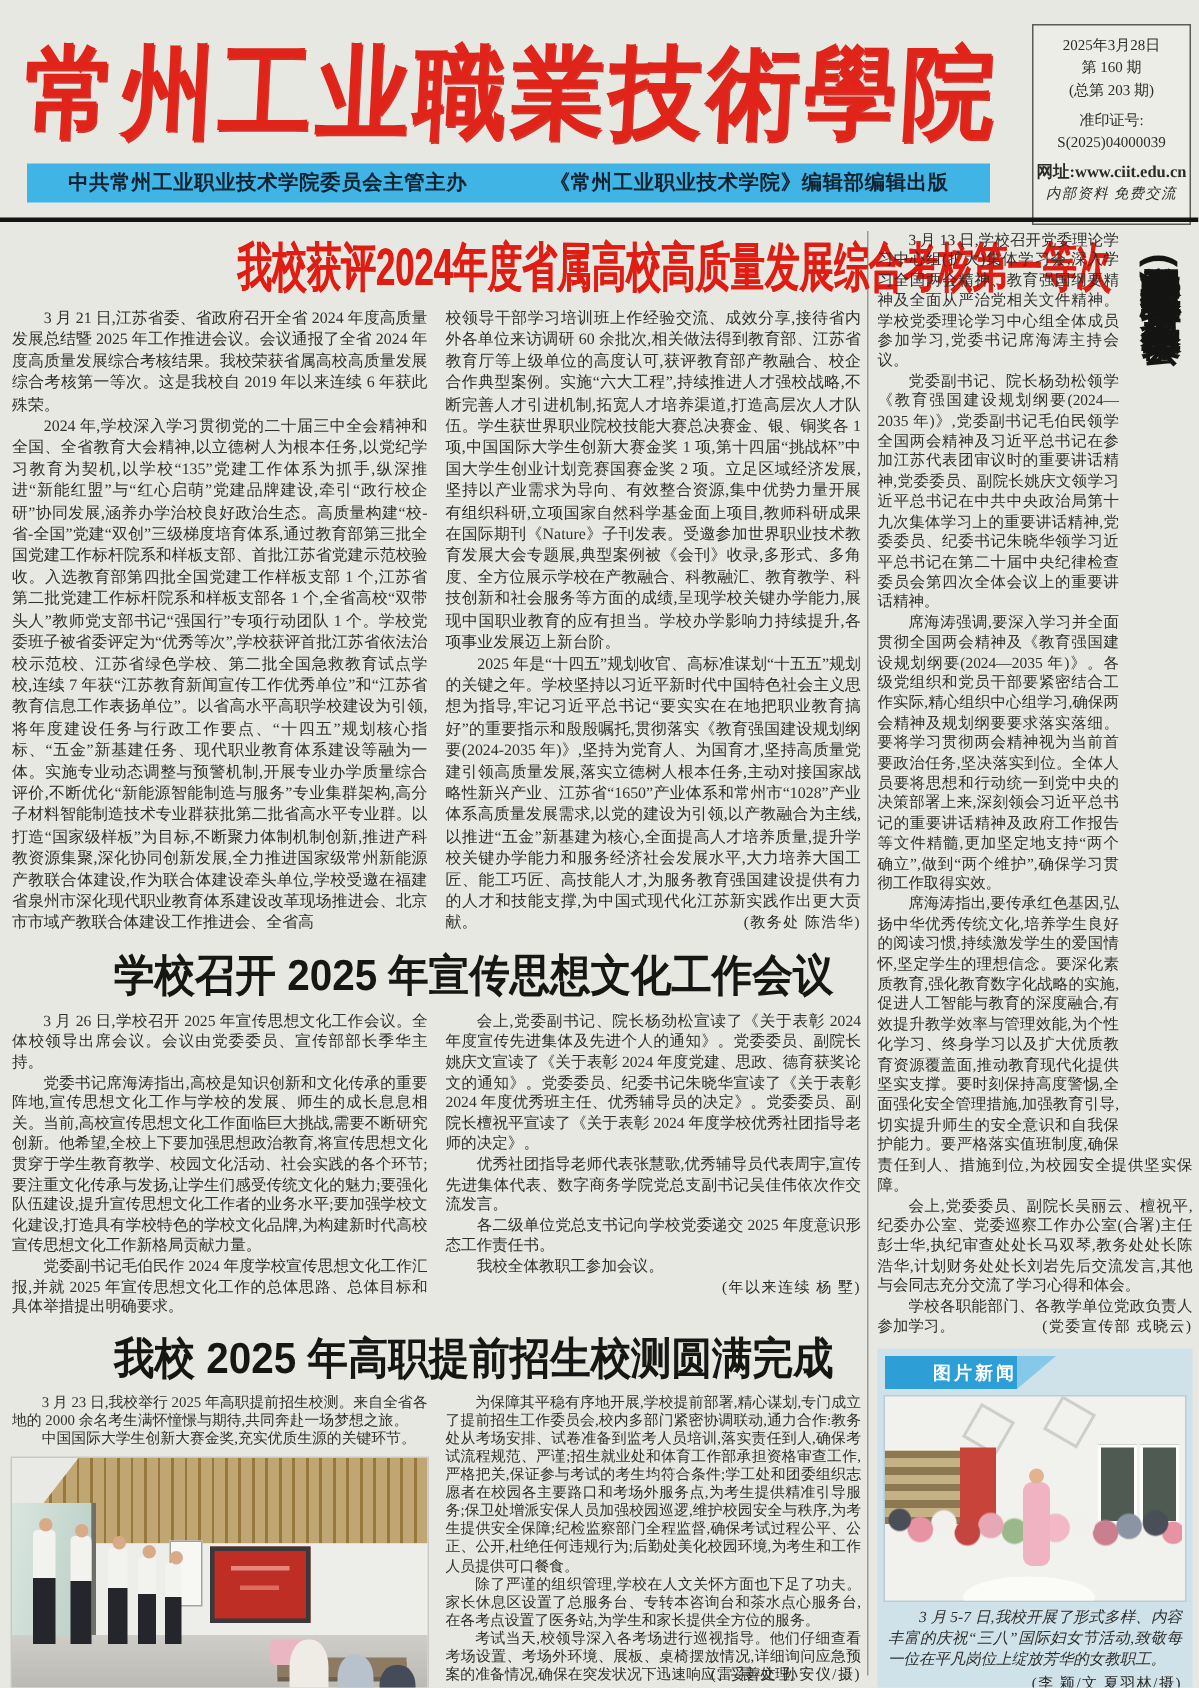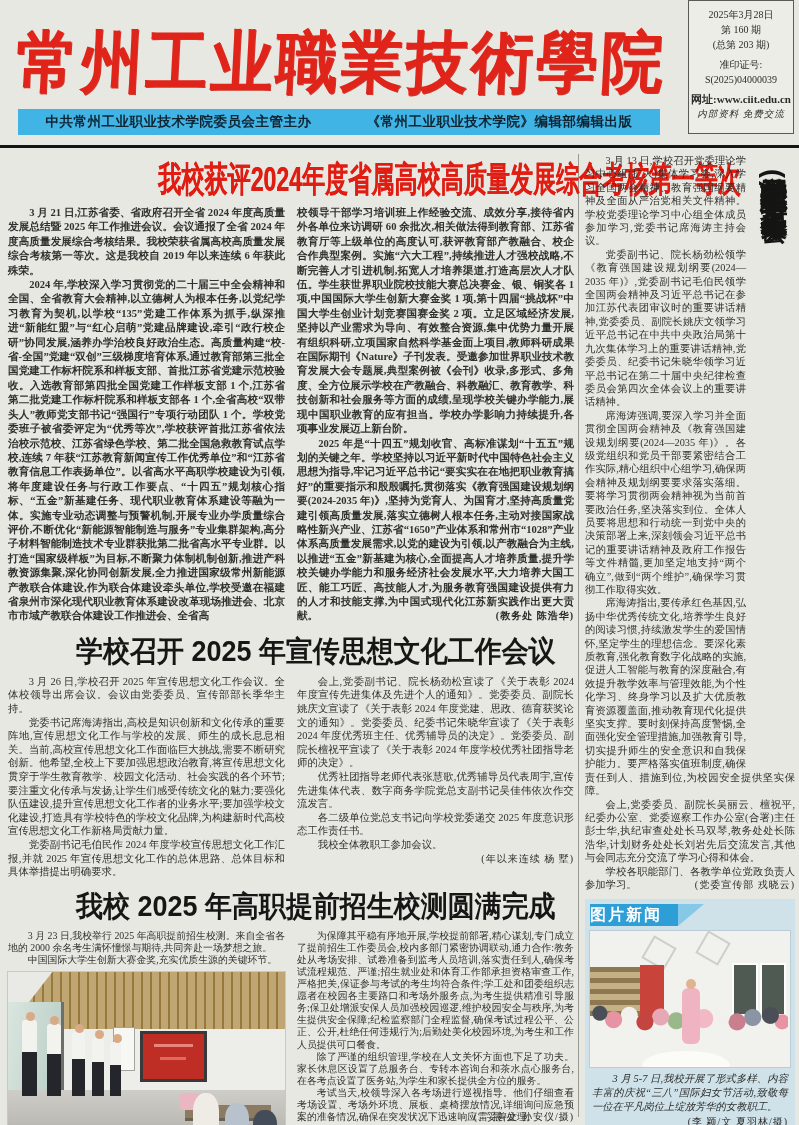--- a/index.html
+++ b/index.html
@@ -13,21 +13,21 @@
 
   
   .mast-title{
     position:absolute;left:16px;top:16px;width:660px;height:92px;
     font-family:"DejaVu Serif",serif;font-weight:bold;
     font-size:62px;line-height:92px;color:#e0241a;letter-spacing:3px;
     transform:skewX(-3deg) scaleY(1.08);transform-origin:left center;
     text-shadow:1px 1px 0 #d3352c;white-space:nowrap;
   }
   .info-box{
-    position:absolute;right:5px;top:0;width:106px;height:134px;
+    position:absolute;right:5px;top:16px;width:106px;height:134px;
     border:1px solid #5a5a56;background:#ecede7;
     font-size:10px;line-height:15px;text-align:center;color:#2c2c2a;
     padding-top:6px;box-sizing:border-box;
   }
   .ib-sp{margin-top:5px;}
   .ib-bold{font-weight:bold;font-size:11px;}
   .ib-kai{font-style:italic;font-size:9.5px;letter-spacing:1px;}
   .pub-bar{
     position:absolute;left:18px;top:109px;width:642px;height:26px;
     background:#41b4e6;
@@ -50,21 +50,21 @@
   .hl-black{margin:10px 0 7px;text-align:right;}
   .hl-black span{
     display:inline-block;font-family:"Liberation Sans","DejaVu Sans",sans-serif;
     font-weight:bold;font-size:29px;line-height:34px;color:#161614;
     white-space:nowrap;transform:scaleX(.93);transform-origin:center;
   }
   .cols{display:flex;gap:12px;}
   .colw{width:277px;box-sizing:border-box;}
   .cols p{margin:0;text-indent:2em;text-align:justify;}
   .cols p.cont{text-indent:0;}
-  .body-a1{font-size:10.6px;line-height:14.4px;font-weight:bold;}
+  .body-a1{font-size:10.6px;line-height:14.4px;}
   .body-a2{font-size:10.4px;line-height:13.6px;}
   .body-a3{font-size:9.9px;line-height:12.1px;}
   .byline{text-indent:0 !important;text-align:right !important;font-size:10px;letter-spacing:1px;color:#2a2a28;}
   .pull1{margin-top:-14.4px !important;}
   .pull3{margin-top:-12.1px !important;}
   .pullside{margin-top:-13.4px !important;}
 
   
   .sidebar{position:absolute;left:585px;top:154px;width:210px;}
   .side-article{font-size:10.3px;line-height:13.4px;}
@@ -75,21 +75,21 @@
     font-family:"Liberation Sans","DejaVu Sans",sans-serif;
     font-weight:bold;font-size:27px;letter-spacing:1px;line-height:42px;
     color:#151513;
   }
 
   
   .pn-panel{margin-top:8px;background:#cfe1e9;padding:5px 5px 4px;box-sizing:border-box;width:210px;}
   .pn-label{
     position:relative;width:88px;height:22px;background:#2d9ed6;color:#fff;
     font-family:"Liberation Sans","DejaVu Sans",sans-serif;font-weight:bold;
-    font-size:16px;line-height:22px;text-align:left;letter-spacing:2px;margin-bottom:5px;
+    font-size:12px;line-height:22px;text-align:right;letter-spacing:2px;margin-bottom:5px;
   }
   .pn-label::after{
     content:"";position:absolute;left:88px;top:0;width:0;height:0;
     border-top:22px solid #86c8e8;border-right:26px solid transparent;
   }
   .pn-caption{margin:5px 2px 0;font-size:10.3px;line-height:14px;text-indent:2em;text-align:justify;font-style:italic;color:#2e2e2c;}
   .pn-byline{margin:1px 2px 0;}
 
   
   .photo1{position:relative;width:277px;height:168px;margin-top:6px;overflow:hidden;background:#e9eae6;box-shadow:0 0 0 1px #c9c9c3;}

